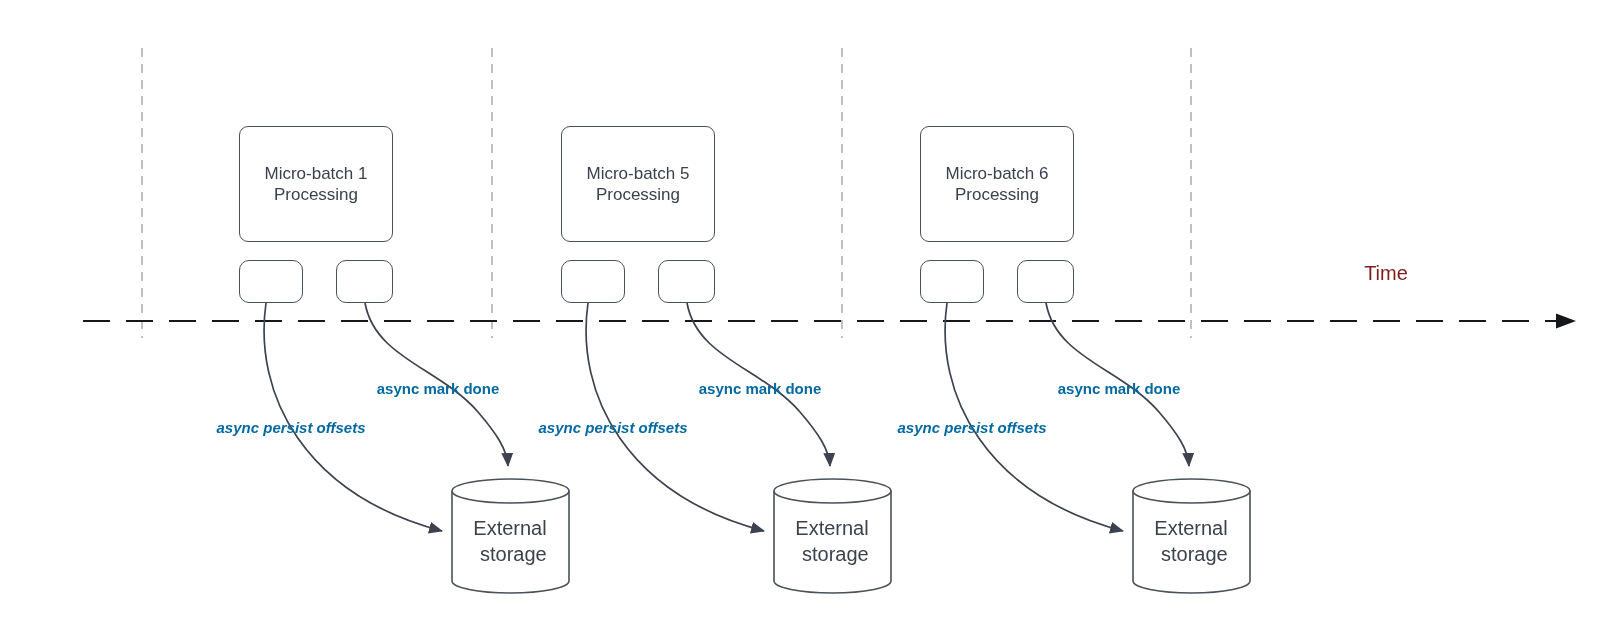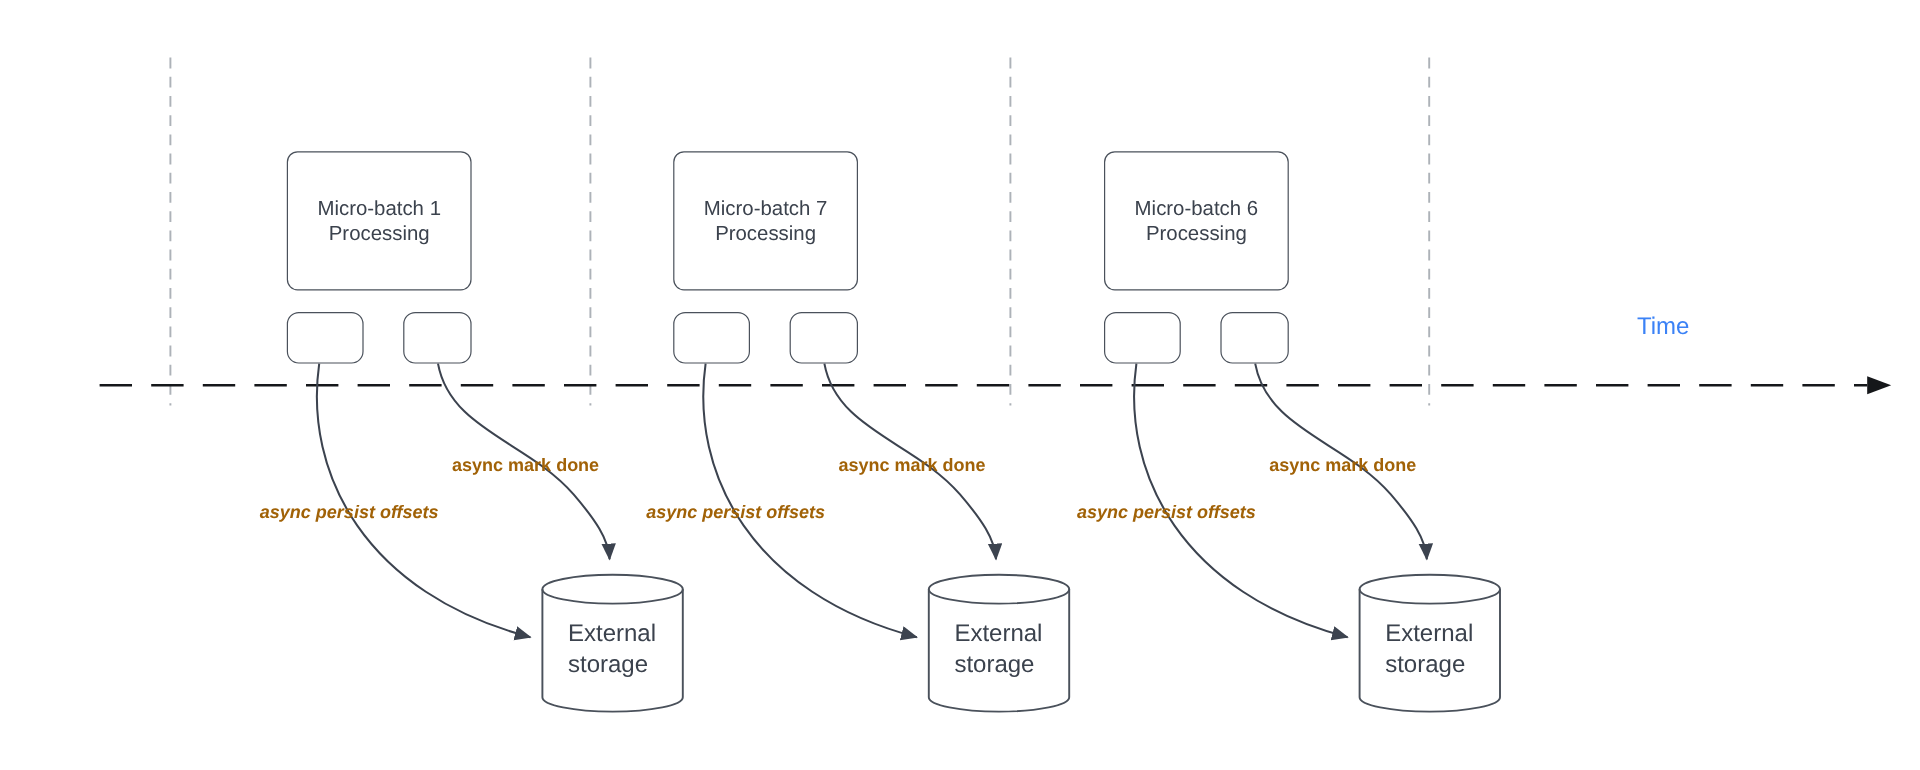--- a/index.html
+++ b/index.html
@@ -30,37 +30,37 @@
     border:1.6px solid #4a515b;border-radius:10px;
     background:#ffffff;
   }
   .small-box.a{left:calc(239px + var(--dx));width:64px;}
   .small-box.b{left:calc(336px + var(--dx));width:57px;}
 
   .flow-label{
     position:absolute;
     transform:translate(-50%,-50%);
     white-space:nowrap;
-    font-weight:bold;font-size:15px;color:#a16207;
+    font-weight:bold;font-size:15px;color:#0369a1;
   }
   .flow-label.persist{left:calc(291px + var(--dx));top:427px;font-style:italic;}
   .flow-label.done{left:calc(438px + var(--dx));top:388px;}
 
   .storage-label{
     position:absolute;
     left:calc(510px + var(--dx));top:541px;
     transform:translate(-50%,-50%);
-    text-align:left;
+    text-align:right;
     color:#3b424d;font-size:20px;line-height:26px;
     white-space:nowrap;
   }
   .time-label{
     position:absolute;left:1386px;top:273px;
     transform:translate(-50%,-50%);
-    color:#3b82f6;font-size:20px;
+    color:#7f1d1d;font-size:20px;
   }
 </style>
 </head>
 <body>
 
 <div class="canvas">
 
   <svg width="1600" height="642" viewBox="0 0 1600 642">
     <defs>
       <marker id="arrow" markerUnits="userSpaceOnUse" markerWidth="16" markerHeight="14" refX="13" refY="6" orient="auto">
@@ -112,21 +112,21 @@
     <div class="flow-label persist">async persist offsets</div>
     <div class="flow-label done">async mark done</div>
     <div class="storage-label">
       <div>External</div>
       <div>storage</div>
     </div>
   </div>
 
   <div class="group g2">
     <div class="main-box">
-      <span>Micro-batch 7</span>
+      <span>Micro-batch 5</span>
       <span>Processing</span>
     </div>
     <div class="small-box a"></div>
     <div class="small-box b"></div>
     <div class="flow-label persist">async persist offsets</div>
     <div class="flow-label done">async mark done</div>
     <div class="storage-label">
       <div>External</div>
       <div>storage</div>
     </div>

